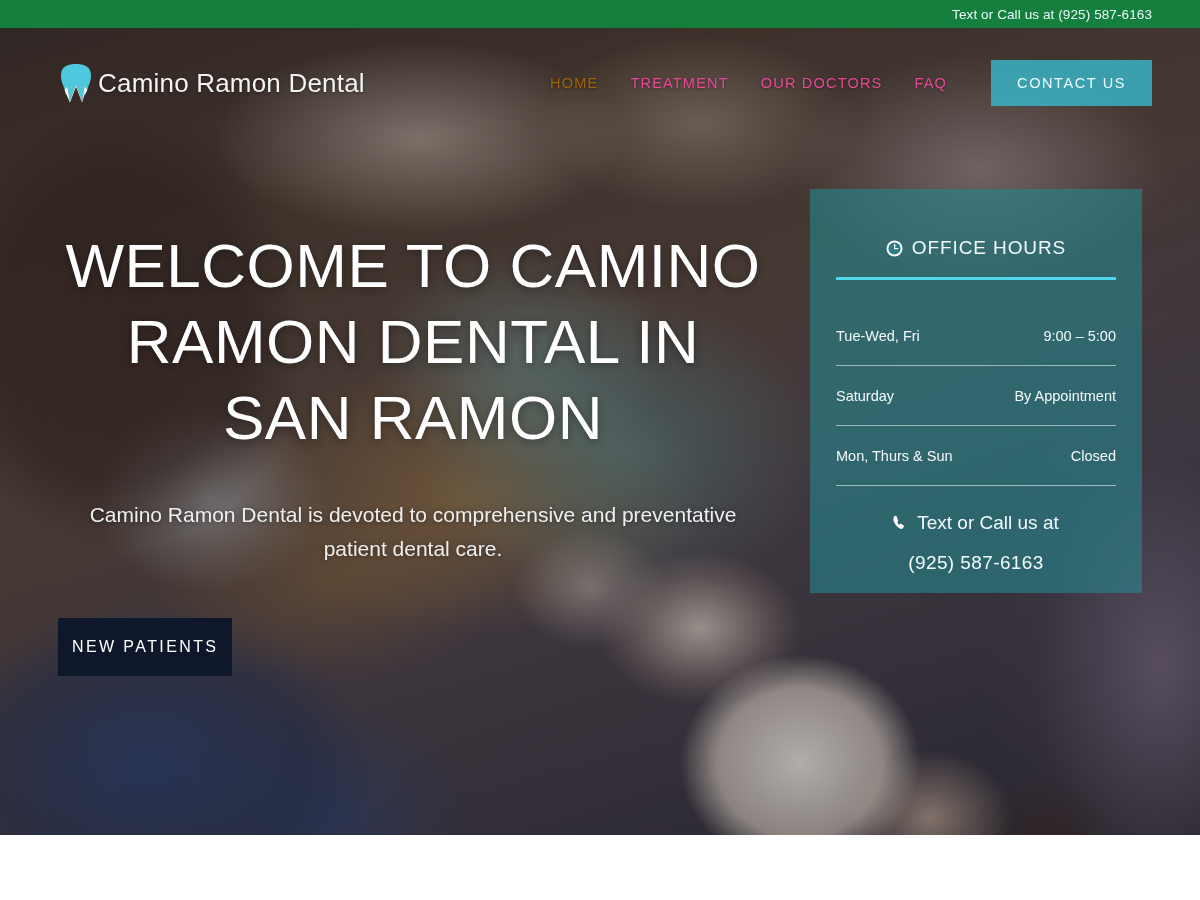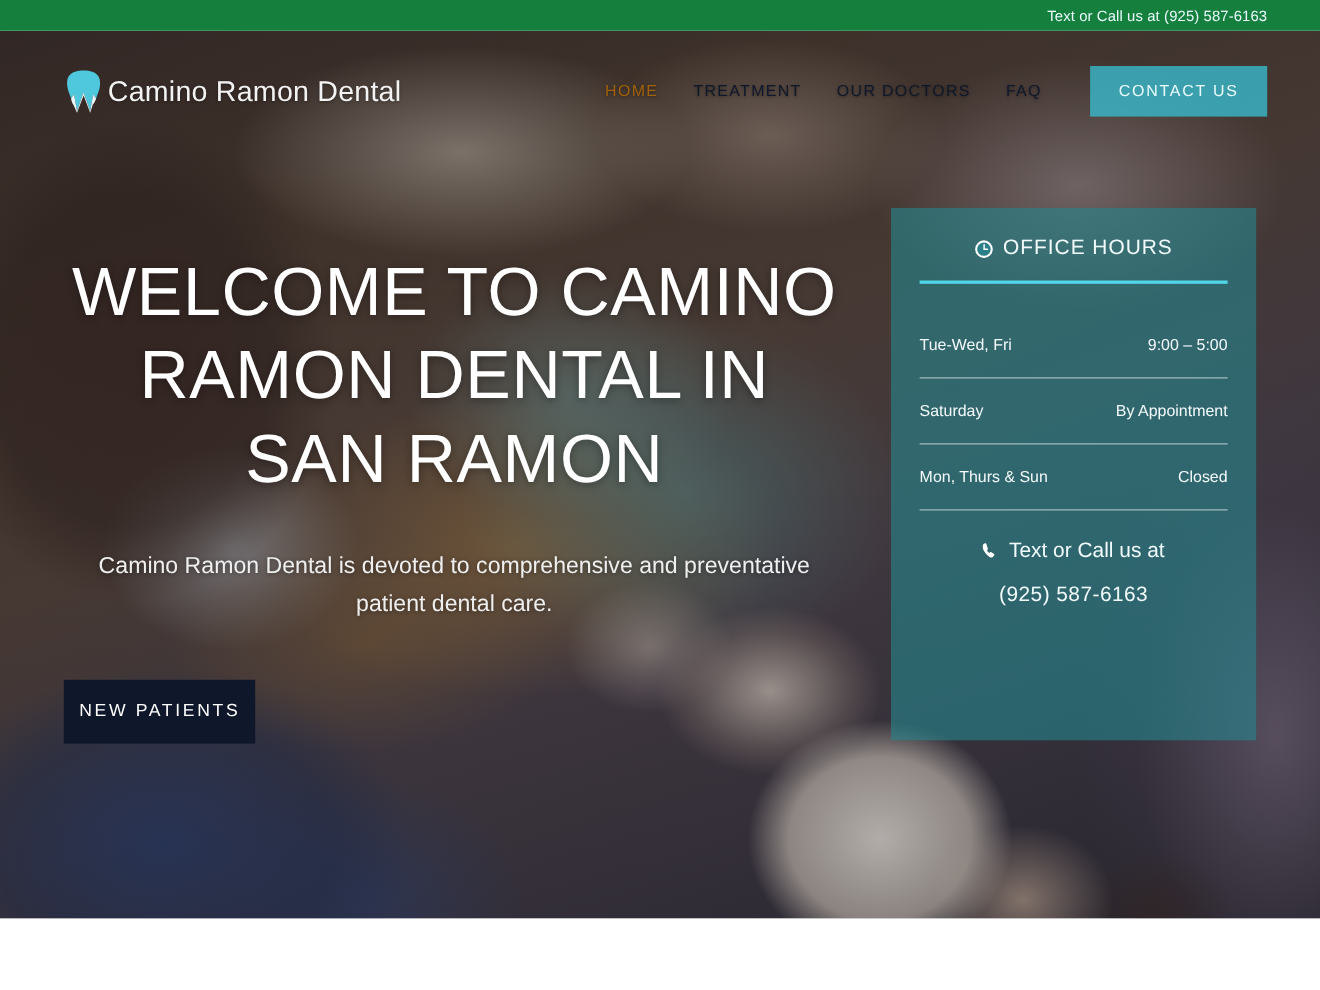--- a/index.html
+++ b/index.html
@@ -96,21 +96,21 @@
     text-shadow: 0 1px 3px rgba(0,0,0,.35);
   }
 
   .nav {
     margin-left: auto;
     display: flex;
     align-items: center;
     gap: 32px;
   }
   .nav-link {
-    color: #0f172a;
+    color: #ec4899;
     font-size: 14.5px;
     letter-spacing: 1.2px;
     text-decoration: none;
     white-space: nowrap;
     text-shadow: 0 1px 3px rgba(0,0,0,.4);
     cursor: pointer;
   }
   .nav-link.active { color: #a16207; }
   .btn-contact {
     margin-left: 12px;
@@ -163,24 +163,24 @@
     padding: 20px 14px;
     cursor: pointer;
   }
 
   
   .hours-panel {
     position: absolute;
     left: 810px;
     top: 161px;
     width: 332px;
-    height: 484px;
+    height: 404px;
     background: rgba(38,132,141,.62);
     z-index: 15;
-    padding: 26px 26px 0 26px;
+    padding: 48px 26px 0 26px;
   }
   .hours-head {
     display: flex;
     align-items: center;
     justify-content: center;
     gap: 9px;
   }
   .clock-icon { width: 17px; height: 17px; display: block; }
   .hours-title {
     color: #f0fafb;

